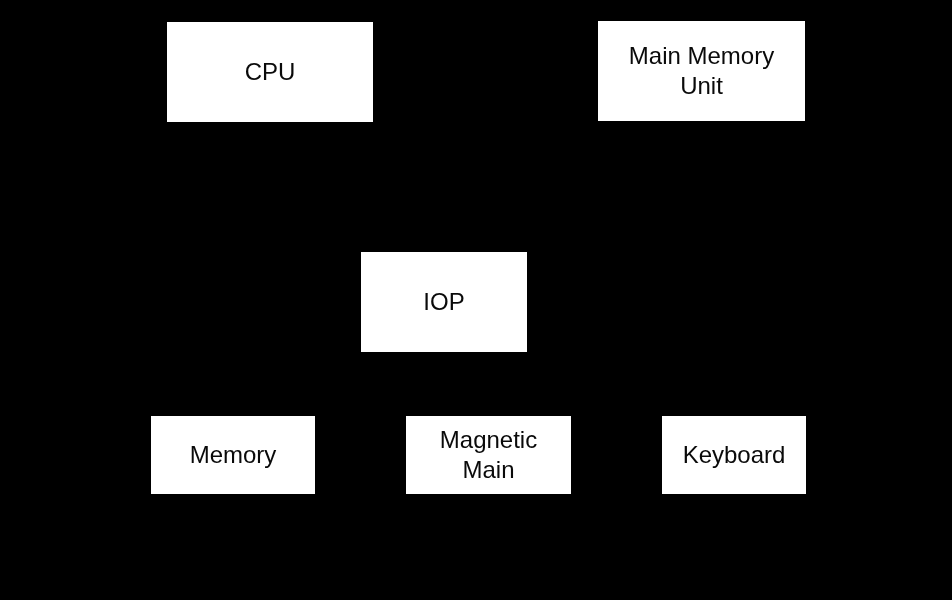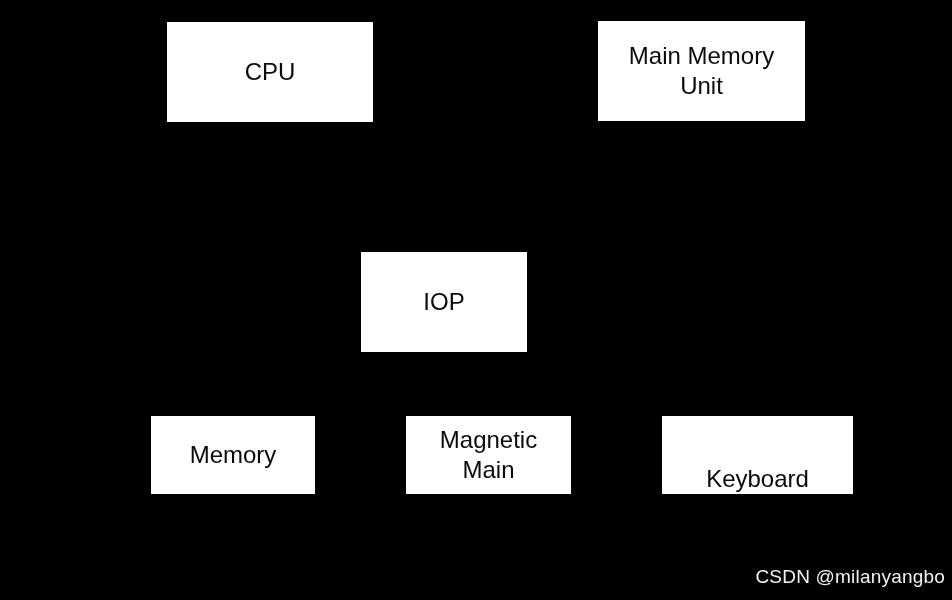--- a/index.html
+++ b/index.html
@@ -28,21 +28,21 @@
   }
   .node .label {
     display: block;
   }
   
   .node-cpu            { left: 167px; top: 22px;  width: 206px; height: 100px; }
   .node-main-memory    { left: 598px; top: 21px;  width: 207px; height: 100px; }
   .node-iop            { left: 361px; top: 232px; width: 166px; height: 100px; margin-top: 20px; }
   .node-printer        { left: 151px; top: 416px; width: 164px; height: 78px; }
   .node-magnetic-disk  { left: 406px; top: 416px; width: 165px; height: 78px; }
-  .node-keyboard       { left: 662px; top: 416px; width: 191px; height: 78px; align-items: flex-end; }
+  .node-keyboard       { left: 662px; top: 416px; width: 144px; height: 78px; }
   
   .node-main-memory .label   { max-width: 160px; }
   .node-magnetic-disk .label { max-width: 110px; }
   .watermark {
     position: absolute;
     right: 7px;
     top: 566px;
     font-size: 19px;
     letter-spacing: 0.2px;
     color: #f2f2f2;
@@ -70,15 +70,14 @@
   </div>
 
   <div class="node node-magnetic-disk">
     <span class="label">Magnetic Main</span>
   </div>
 
   <div class="node node-keyboard">
     <span class="label">Keyboard</span>
   </div>
 
-  <div class="watermark">CSDN @milanyangbo</div>
 
 </div>
 
 </body></html>

